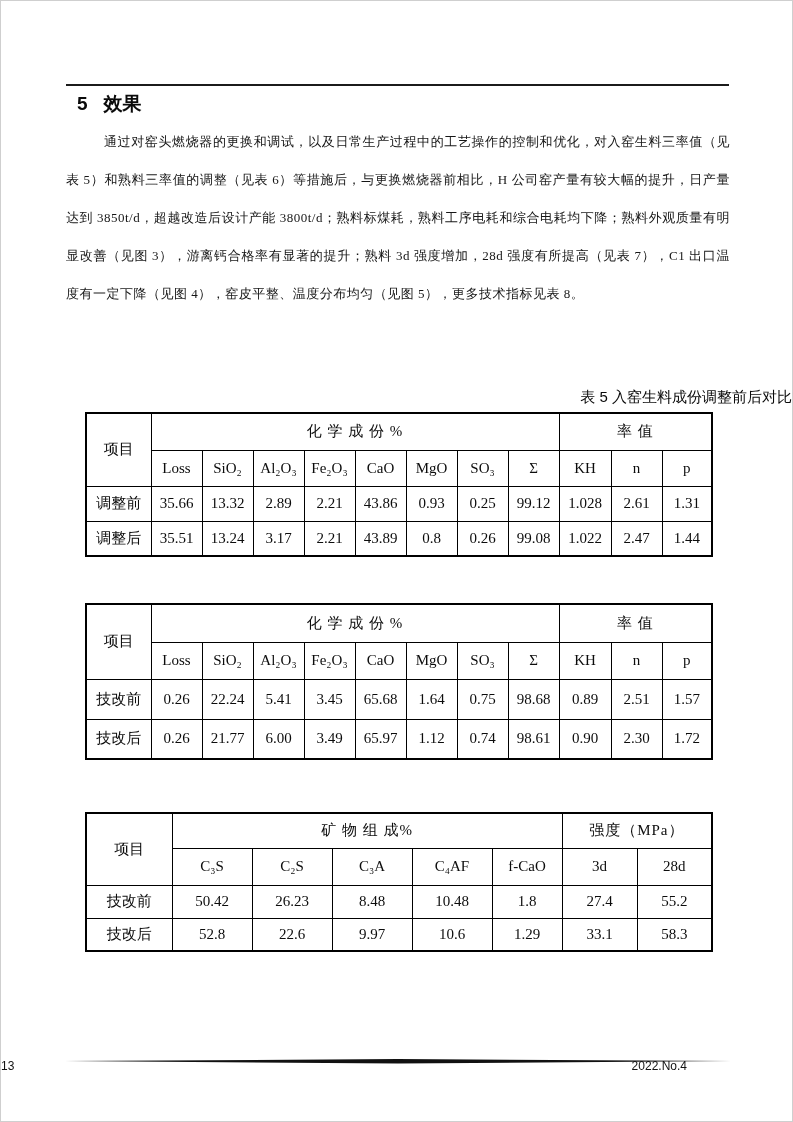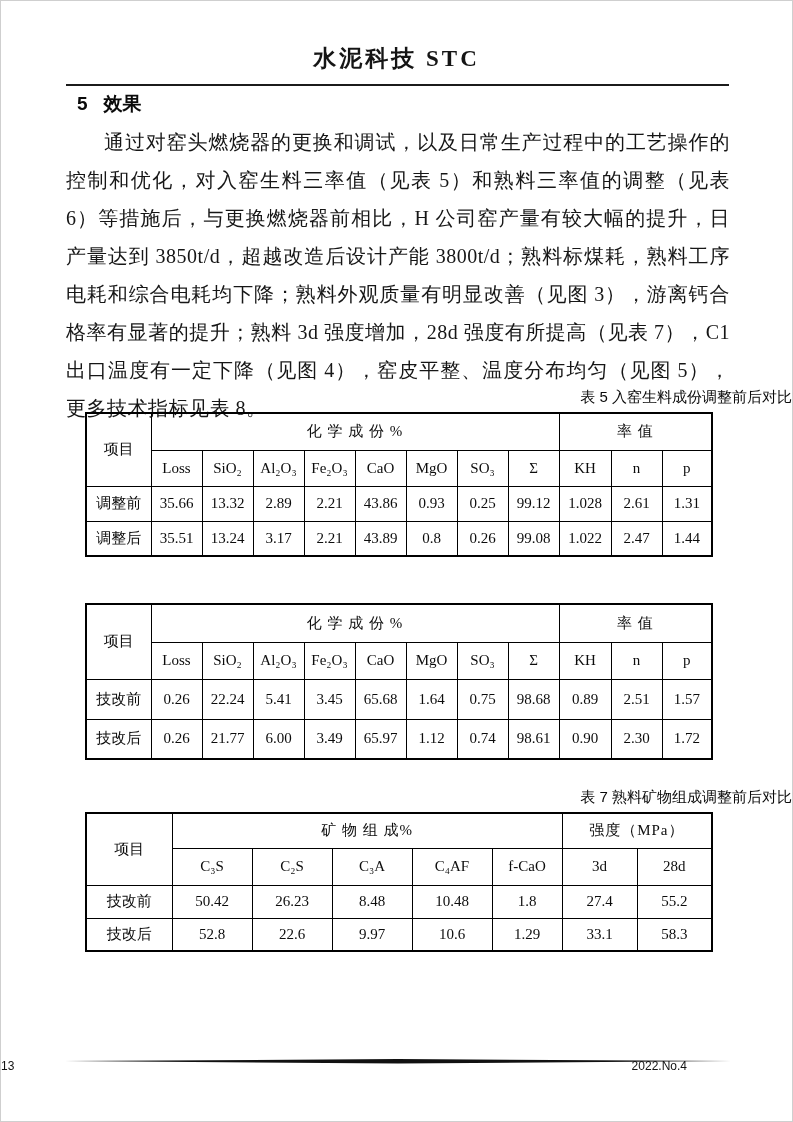--- a/index.html
+++ b/index.html
@@ -25,21 +25,21 @@
     background:#1b1b1b;
   }
   .section-heading{
     position:absolute;left:76px;top:90px;
     font-family:"Liberation Sans", sans-serif;
     font-size:19px;font-weight:bold;color:#0a0a0a;
   }
   .section-heading .num{margin-right:16px;}
   .body-paragraph{
     position:absolute;left:65px;top:122px;width:664px;
-    font-size:20px;line-height:38px;letter-spacing:0.5px;
+    font-size:13px;line-height:38px;letter-spacing:0.5px;
     text-align:justify;text-indent:38px;
     color:#161616;
   }
   .table-caption{
     position:absolute;left:0;width:100%;
     text-align:right;
     font-family:"Liberation Sans", sans-serif;
     font-size:15px;font-weight:normal;color:#0a0a0a;
   }
   .cap5{top:387px;}
@@ -79,21 +79,20 @@
     position:absolute;top:1058px;right:105px;
     font-family:"Liberation Sans", sans-serif;
     font-size:12px;color:#111;
   }
 </style>
 </head>
 <body>
 
 <div class="page">
 
-  <div class="journal-title">水泥科技 STC</div>
 
   <div class="header-rule"></div>
 
   <div class="section-heading">
     <span class="num">5</span><span>效果</span>
   </div>
 
   <div class="body-paragraph">通过对窑头燃烧器的更换和调试，以及日常生产过程中的工艺操作的控制和优化，对入窑生料三率值（见表 5）和熟料三率值的调整（见表 6）等措施后，与更换燃烧器前相比，H 公司窑产量有较大幅的提升，日产量达到 3850t/d，超越改造后设计产能 3800t/d；熟料标煤耗，熟料工序电耗和综合电耗均下降；熟料外观质量有明显改善（见图 3），游离钙合格率有显著的提升；熟料 3d 强度增加，28d 强度有所提高（见表 7），C1 出口温度有一定下降（见图 4），窑皮平整、温度分布均匀（见图 5），更多技术指标见表 8。</div>
 
   <div class="table-caption cap5">表 5 入窑生料成份调整前后对比</div>
@@ -220,21 +219,20 @@
       <td>1.12</td>
       <td>0.74</td>
       <td>98.61</td>
       <td>0.90</td>
       <td>2.30</td>
       <td>1.72</td>
     </tr>
   </tbody>
     </table>
 
-  <div class="table-caption cap7">表 7 熟料矿物组成调整前后对比</div>
   <table class="dtable t7">
     <colgroup>
       <col style="width:86px">
         <col style="width:80px">
         <col style="width:80px">
         <col style="width:80px">
         <col style="width:80px">
         <col style="width:70px">
         <col style="width:75px">
         <col style="width:75px">

